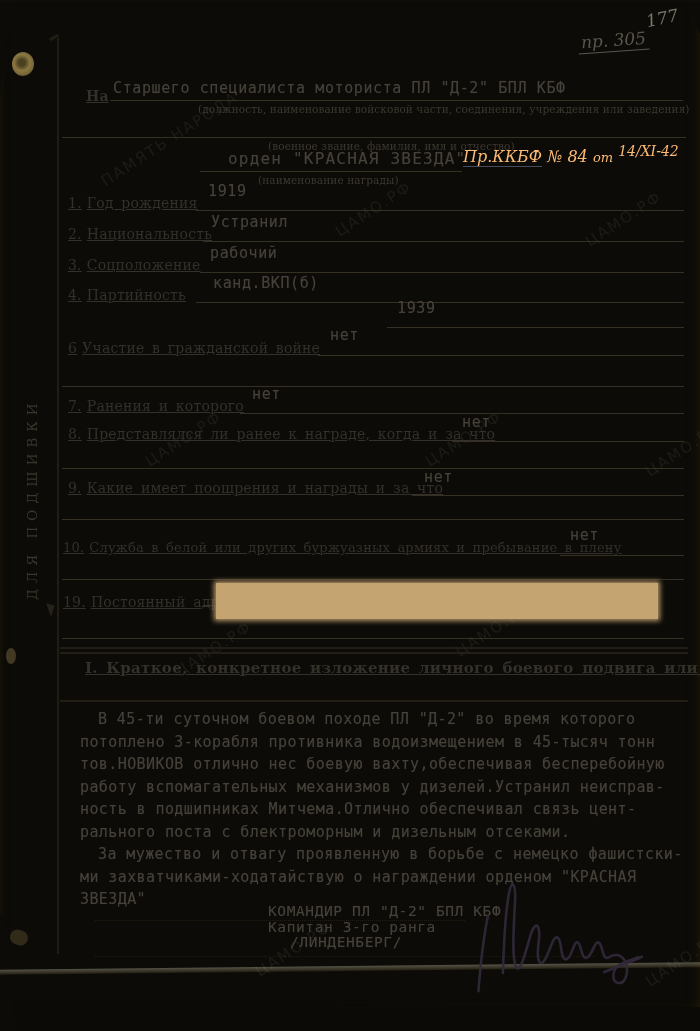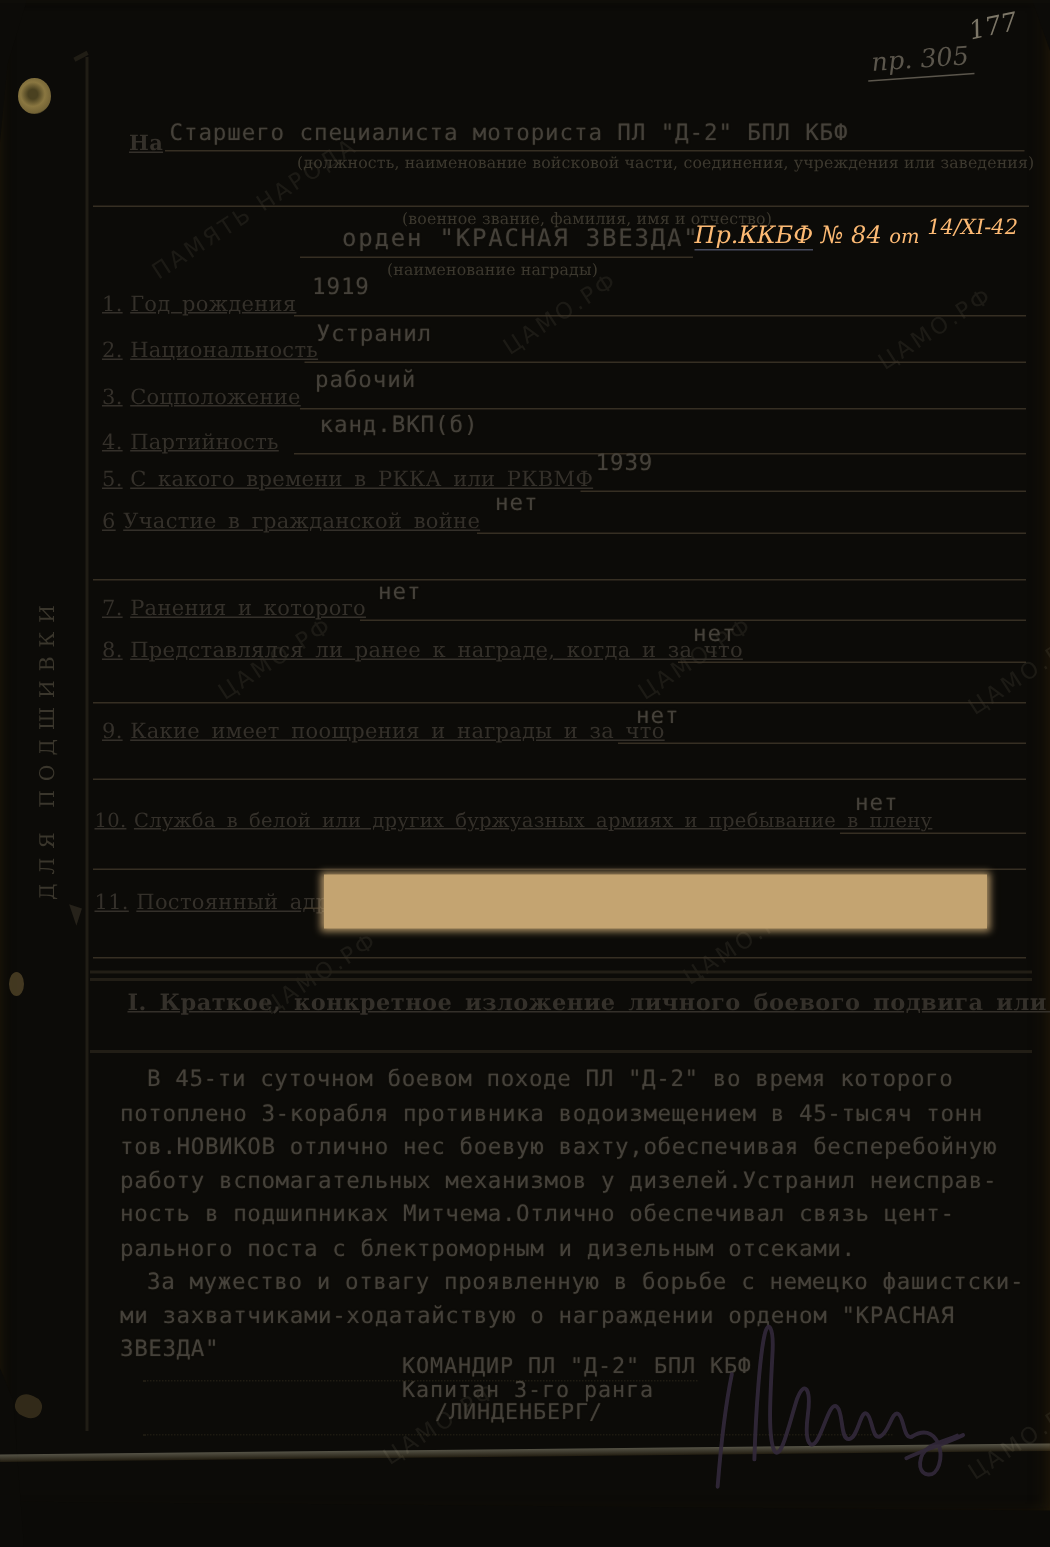--- a/index.html
+++ b/index.html
@@ -91,21 +91,20 @@
   <div class="abs ln" style="left:203px;top:241px;width:481px"></div>
 
   <div class="abs printed" style="left:68px;top:257px"><span class="num">3.</span><span>Соцположение</span></div>
   <div class="abs typed" style="left:210px;top:244px">рабочий</div>
   <div class="abs ln" style="left:200px;top:272px;width:484px"></div>
 
   <div class="abs printed" style="left:68px;top:287px"><span class="num">4.</span><span>Партийность</span></div>
   <div class="abs typed" style="left:213px;top:274px">канд.ВКП(б)</div>
   <div class="abs ln" style="left:196px;top:302px;width:488px"></div>
 
-  <div class="abs printed" style="left:68px;top:312px"><span class="num">5.</span><span>С какого времени в РККА или РКВМФ</span></div>
   <div class="abs typed" style="left:397px;top:299px">1939</div>
   <div class="abs ln" style="left:387px;top:327px;width:297px"></div>
 
   <div class="abs printed" style="left:68px;top:340px"><span class="num">6</span><span>Участие в гражданской войне</span></div>
   <div class="abs typed" style="left:330px;top:326px">нет</div>
   <div class="abs ln" style="left:318px;top:355px;width:366px"></div>
   <div class="abs ln" style="left:62px;top:386px;width:622px"></div>
 
   <div class="abs printed" style="left:68px;top:398px"><span class="num">7.</span><span>Ранения и которого</span></div>
   <div class="abs typed" style="left:252px;top:385px">нет</div>
@@ -119,21 +118,21 @@
   <div class="abs printed" style="left:68px;top:480px"><span class="num">9.</span><span>Какие имеет поощрения и награды и за что</span></div>
   <div class="abs typed" style="left:424px;top:468px">нет</div>
   <div class="abs ln" style="left:412px;top:495px;width:272px"></div>
   <div class="abs ln" style="left:62px;top:519px;width:622px"></div>
 
   <div class="abs printed" style="left:63px;top:540px;font-size:13px"><span class="num">10.</span><span>Служба в белой или других буржуазных армиях и пребывание в плену</span></div>
   <div class="abs typed" style="left:570px;top:526px">нет</div>
   <div class="abs ln" style="left:560px;top:555px;width:124px"></div>
   <div class="abs ln" style="left:62px;top:579px;width:622px"></div>
 
-  <div class="abs printed" style="left:63px;top:594px"><span class="num">11.</span><span>Постоянный адрес</span></div>
+  <div class="abs printed" style="left:63px;top:594px"><span class="num">19.</span><span>Постоянный адрес</span></div>
   <div class="abs ln" style="left:203px;top:605px;width:10px"></div>
   <div class="abs" style="left:216px;top:583px;width:442px;height:36px;background:#c4a471;box-shadow:0 0 5px 2px rgba(196,164,113,.9)"></div>
   <div class="abs ln" style="left:62px;top:638px;width:622px"></div>
 
   <div class="abs thick" style="left:60px;top:647px;width:628px"></div>
   <div class="abs thick" style="left:60px;top:652px;width:628px"></div>
 
   <div class="abs printed" style="left:85px;top:659px;font-weight:bold;font-size:15px;letter-spacing:.3px">I.  Краткое,  конкретное изложение личного боевого подвига или заслуг</div>
   <div class="abs thick" style="left:60px;top:700px;width:628px"></div>
 

